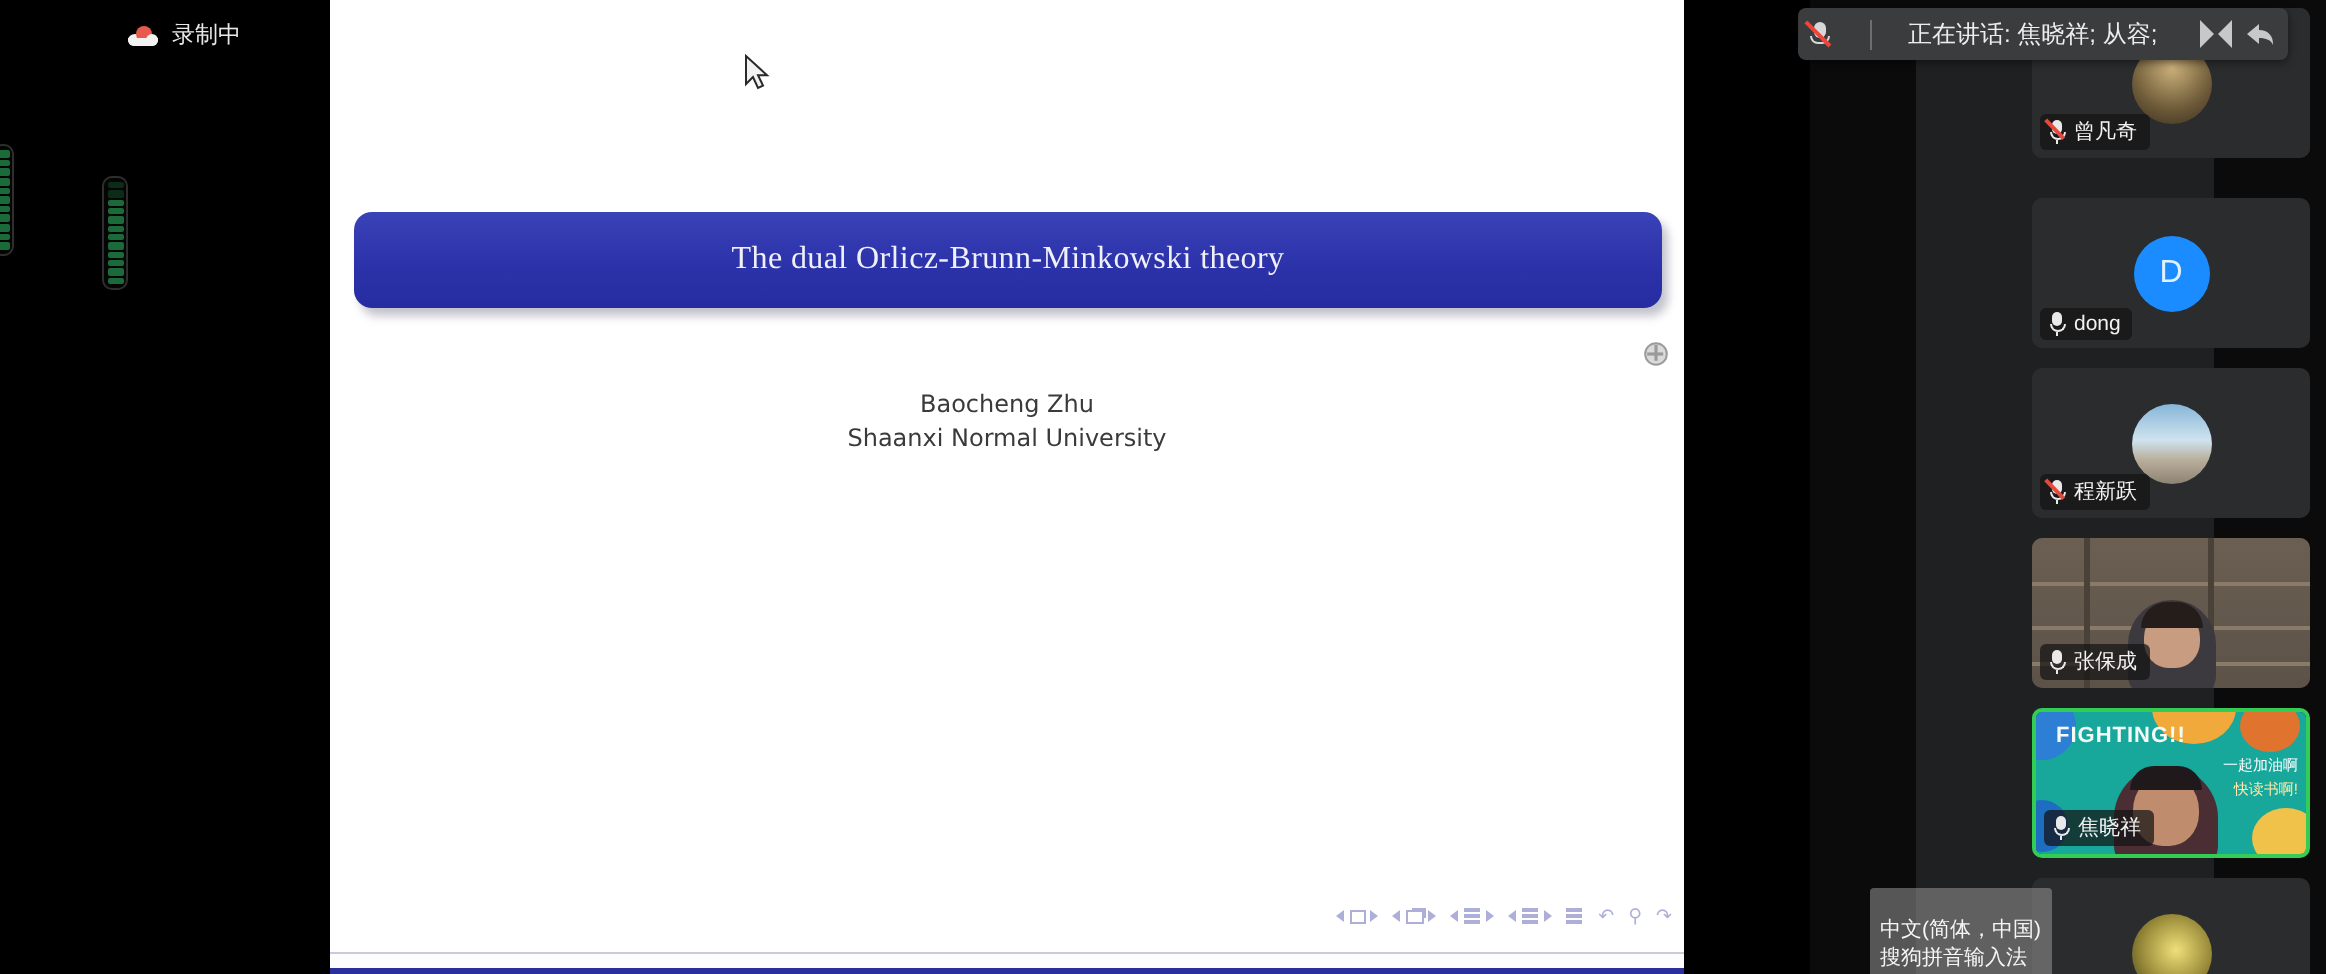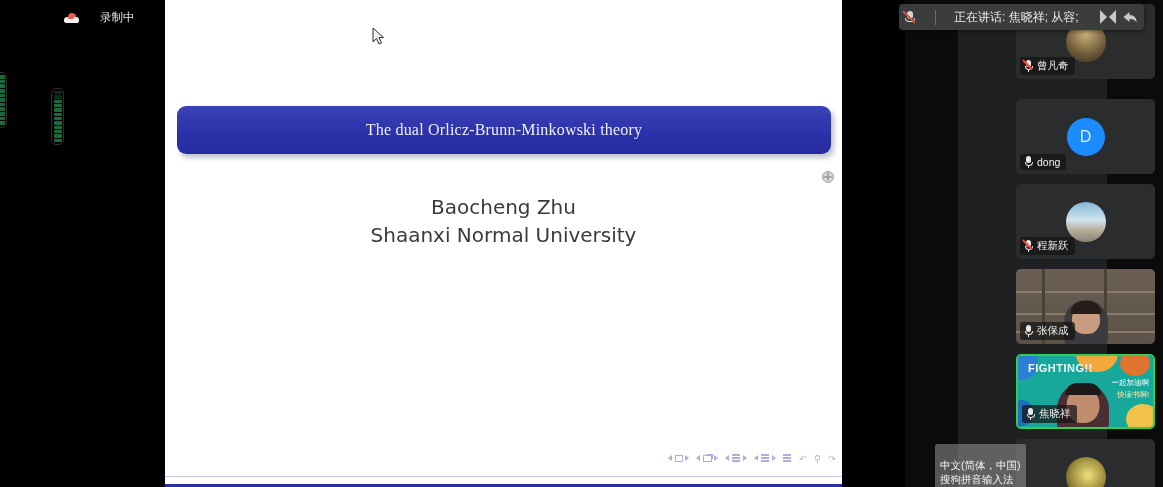--- a/index.html
+++ b/index.html
@@ -8,21 +8,21 @@
     background:#000; overflow:hidden;
     font-family:"Liberation Sans", sans-serif;
   }
   #root { position:relative; width:1163px; height:487px; background:#000; }
 
   
   #left-panel { position:absolute; left:0; top:0; width:165px; height:487px; background:#000; }
 
   #rec-indicator {
     position:absolute; left:64px; top:10px;
-    display:flex; align-items:center; gap:21px;
+    display:flex; align-items:center; gap:7px;
     color:#e8e8e8; font-size:11.5px; white-space:nowrap;
   }
   #rec-indicator .cloud { position:relative; width:15px; height:10px; }
   #rec-indicator .cloud i {
     position:absolute; background:#f2f2f2; border-radius:50%;
   }
   #rec-indicator .cloud i:nth-child(1){ left:0; top:4px; width:7px; height:6px; }
   #rec-indicator .cloud i:nth-child(2){ left:4px; top:0px; width:8px; height:8px; background:#e65b4e; }
   #rec-indicator .cloud i:nth-child(3){ left:9px; top:4px; width:6px; height:6px; }
   #rec-indicator .cloud b {
@@ -67,21 +67,21 @@
   }
   #slide-title-text {
     color:#f0f0f8; font-size:16px; letter-spacing:0.2px;
     font-family:Liberation Serif, serif; font-weight:400;
     white-space:nowrap;
   }
 
   .slide-block {
     position:absolute; width:677px; text-align:center;
     color:#3a3a3a; font-family:"DejaVu Sans", sans-serif;
-    line-height:1.38; font-size:20px;
+    line-height:1.38; font-size:12px;
   }
   #slide-author { top:194px; }
   #slide-conf { top:296px; }
 
   
   #beamer-nav {
     position:absolute; right:6px; bottom:13px;
     display:flex; align-items:center; gap:7px;
     opacity:0.38;
   }

